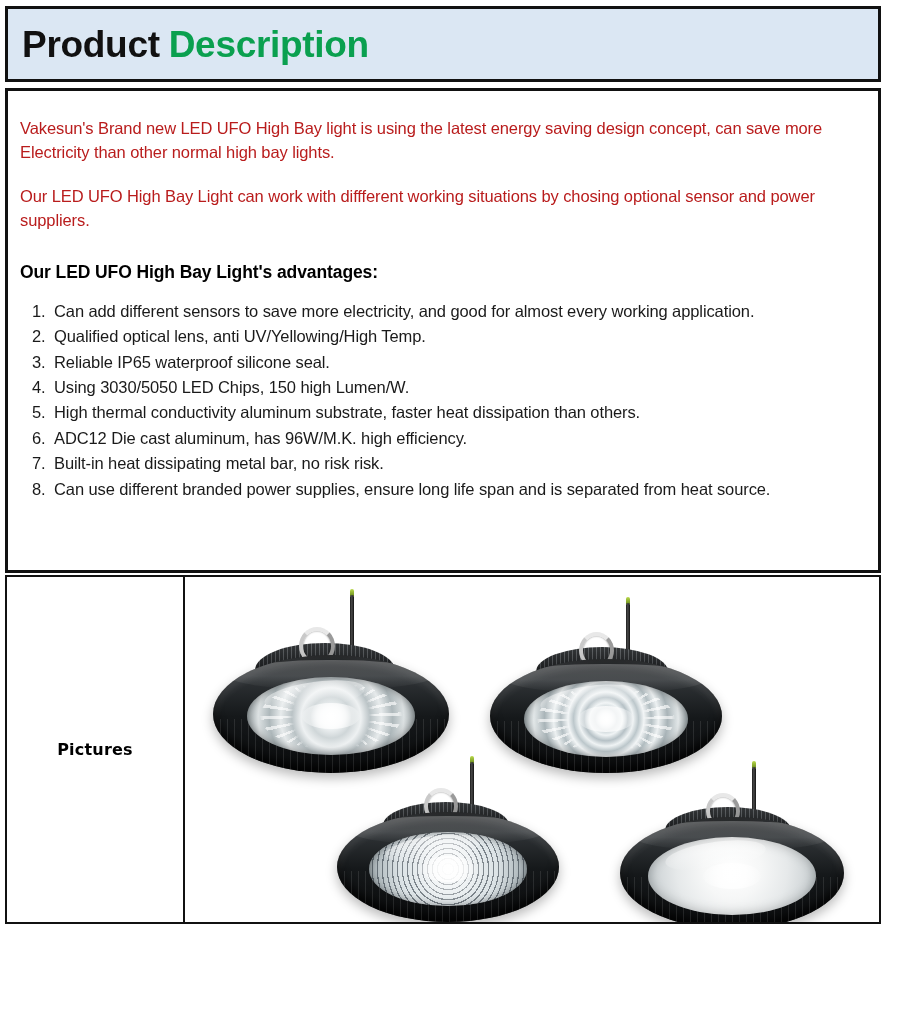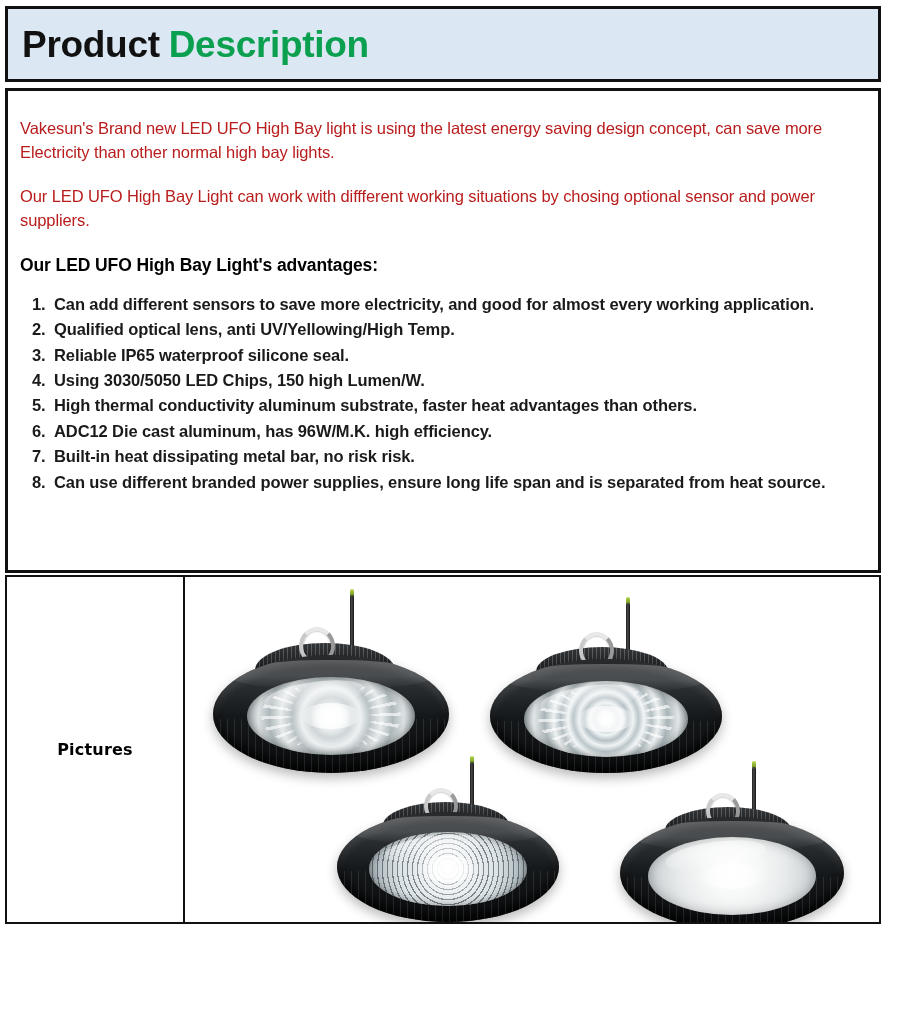--- a/index.html
+++ b/index.html
@@ -61,33 +61,33 @@
     font-size: 16.5px;
     line-height: 1.45;
     margin: 0 0 20px 0;
     color: #b91c1c;
     letter-spacing: -0.1px;
   }
   .para:last-of-type { margin-bottom: 0; }
   .adv-heading {
     font-size: 17.5px;
     font-weight: bold;
-    margin: 22px 0 16px 0;
+    margin: 29px 0 16px 0;
     color: #000000;
     letter-spacing: -0.1px;
   }
   ol.adv-list {
     margin: 0;
     padding-left: 30px;
     font-size: 16.5px;
     line-height: 1.48;
     color: #1a1a1a;
     letter-spacing: -0.1px;
   }
-  ol.adv-list li { margin: 0 0 1px 0; padding-left: 4px; font-weight: bold; }
+  ol.adv-list li { margin: 0 0 1px 0; padding-left: 4px; }
 
   
   .spec-table {
     position: absolute;
     left: 5px;
     top: 575px;
     width: 876px;
     border-collapse: collapse;
     table-layout: fixed;
   }
@@ -285,21 +285,21 @@
 
   <div class="desc-box">
     <p class="para">Vakesun's Brand new LED UFO High Bay light is using the latest energy saving design concept, can save more Electricity than other normal high bay lights.</p>
     <p class="para">Our LED UFO High Bay Light can work with diffferent working situations by chosing optional sensor and power suppliers.</p>
     <div class="adv-heading">Our LED UFO High Bay Light's advantages:</div>
     <ol class="adv-list">
       <li>Can add different sensors to save more electricity, and good for almost every working application.</li>
       <li>Qualified optical lens, anti UV/Yellowing/High Temp.</li>
       <li>Reliable IP65 waterproof silicone seal.</li>
       <li>Using 3030/5050 LED Chips, 150 high Lumen/W.</li>
-      <li>High thermal conductivity aluminum substrate, faster heat advantages than others.</li>
+      <li>High thermal conductivity aluminum substrate, faster heat dissipation than others.</li>
       <li>ADC12 Die cast aluminum, has 96W/M.K. high efficiency.</li>
       <li>Built-in heat dissipating metal bar, no risk risk.</li>
       <li>Can use different branded power supplies, ensure long life span and is separated from heat source.</li>
     </ol>
   </div>
 
   <table class="spec-table">
     <colgroup>
         <col class="col-label">
         <col>

